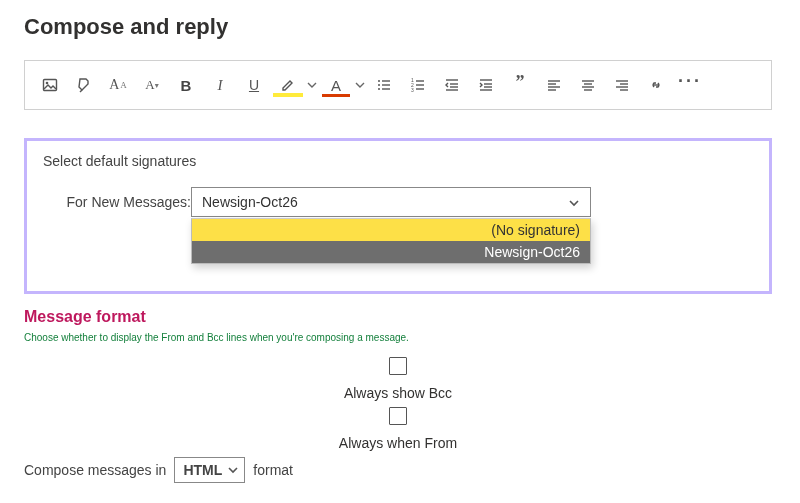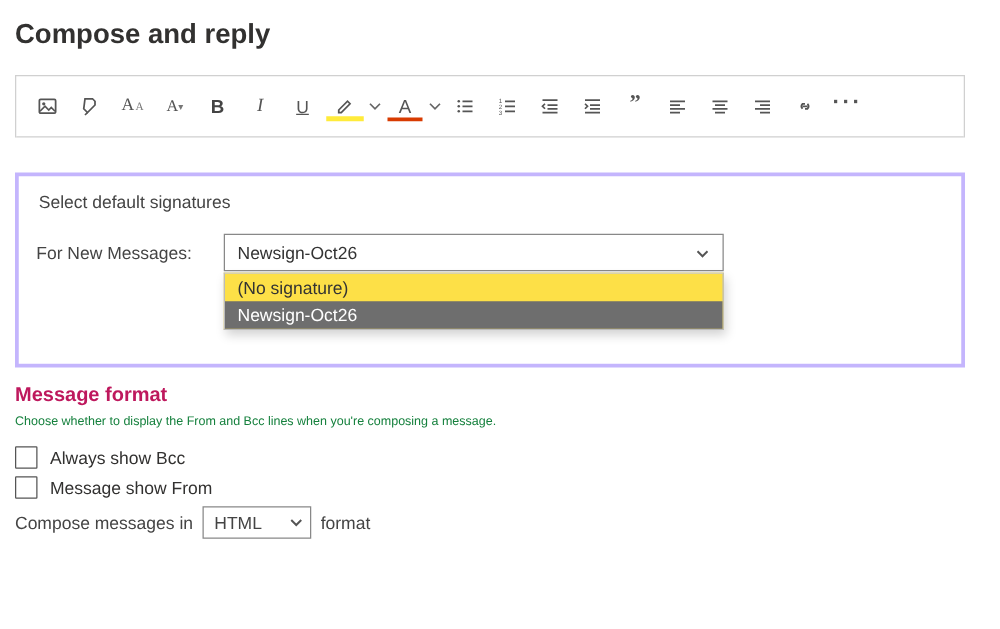--- a/index.html
+++ b/index.html
@@ -7,21 +7,21 @@
     margin: 0;
     font-family: "Segoe UI", Arial, sans-serif;
     font-size: 14px;
     color: #323130;
     background: #ffffff;
     width: 800px;
     height: 503px;
     overflow: hidden;
   }
   .page {
-    padding: 14px 28px 0 12px;
+    padding: 14px 28px 0 24px;
   }
   h1.title {
     font-size: 22px;
     font-weight: 600;
     margin: 0 0 20px 0;
     color: #323130;
   }
   .toolbar-outer {
     border: 1px solid #d0d0d0;
     border-bottom: none;
@@ -78,20 +78,21 @@
   }
   .section-heading {
     font-size: 14px;
     color: #444;
     margin: 2px 0 18px 2px;
   }
   .field-row {
     display: flex;
     align-items: center;
     margin-bottom: 18px;
+    text-align: right;
   }
   .field-label {
     width: 150px;
     font-size: 14px;
     color: #444;
   }
   .select-box {
     flex: 0 0 400px;
     height: 30px;
     border: 1px solid #888;
@@ -150,20 +151,21 @@
   .desc {
     font-size: 10px;
     color: #15803d;
     margin: 0 0 14px 0;
   }
   .check-row {
     display: flex;
     align-items: center;
     gap: 10px;
     margin: 6px 0;
+    flex-direction: column;
   }
   .checkbox {
     width: 18px;
     height: 18px;
     border: 1px solid #555;
     background: #fff;
     cursor: pointer;
     border-radius:1px;
   }
   .compose-row {
@@ -172,23 +174,24 @@
     gap: 8px;
     font-size: 14px;
     color: #444;
   }
   .mini-select {
     height: 26px;
     border: 1px solid #888;
     display: inline-flex;
     align-items: center;
     padding: 0 6px 0 8px;
-    gap: 22px;
+    gap: 6px;
     cursor: pointer;
     background: #fff;
+    font-weight: bold;
   }
   .mini-select svg { width:10px; height:10px; stroke:#555; fill:none; stroke-width:1.6;}
 </style>
 </head>
 <body>
 
 <div class="page">
   <h1 class="title">Compose and reply</h1>
 
   <div class="toolbar-outer">
@@ -348,21 +351,21 @@
 
   <h2 class="subtitle">Message format</h2>
   <p class="desc">Choose whether to display the From and Bcc lines when you're composing a message.</p>
 
   <div class="check-row">
     <span class="checkbox"></span>
     <span>Always show Bcc</span>
   </div>
   <div class="check-row">
     <span class="checkbox"></span>
-    <span>Message show From</span>
+    <span>Always when From</span>
   </div>
 
   <div class="compose-row">
     <span>Compose messages in</span>
     <span class="mini-select">
       <span>HTML</span>
       <svg viewBox="0 0 10 10">
           <path d="M1 3 L5 7 L9 3"></path>
         </svg>
     </span>

